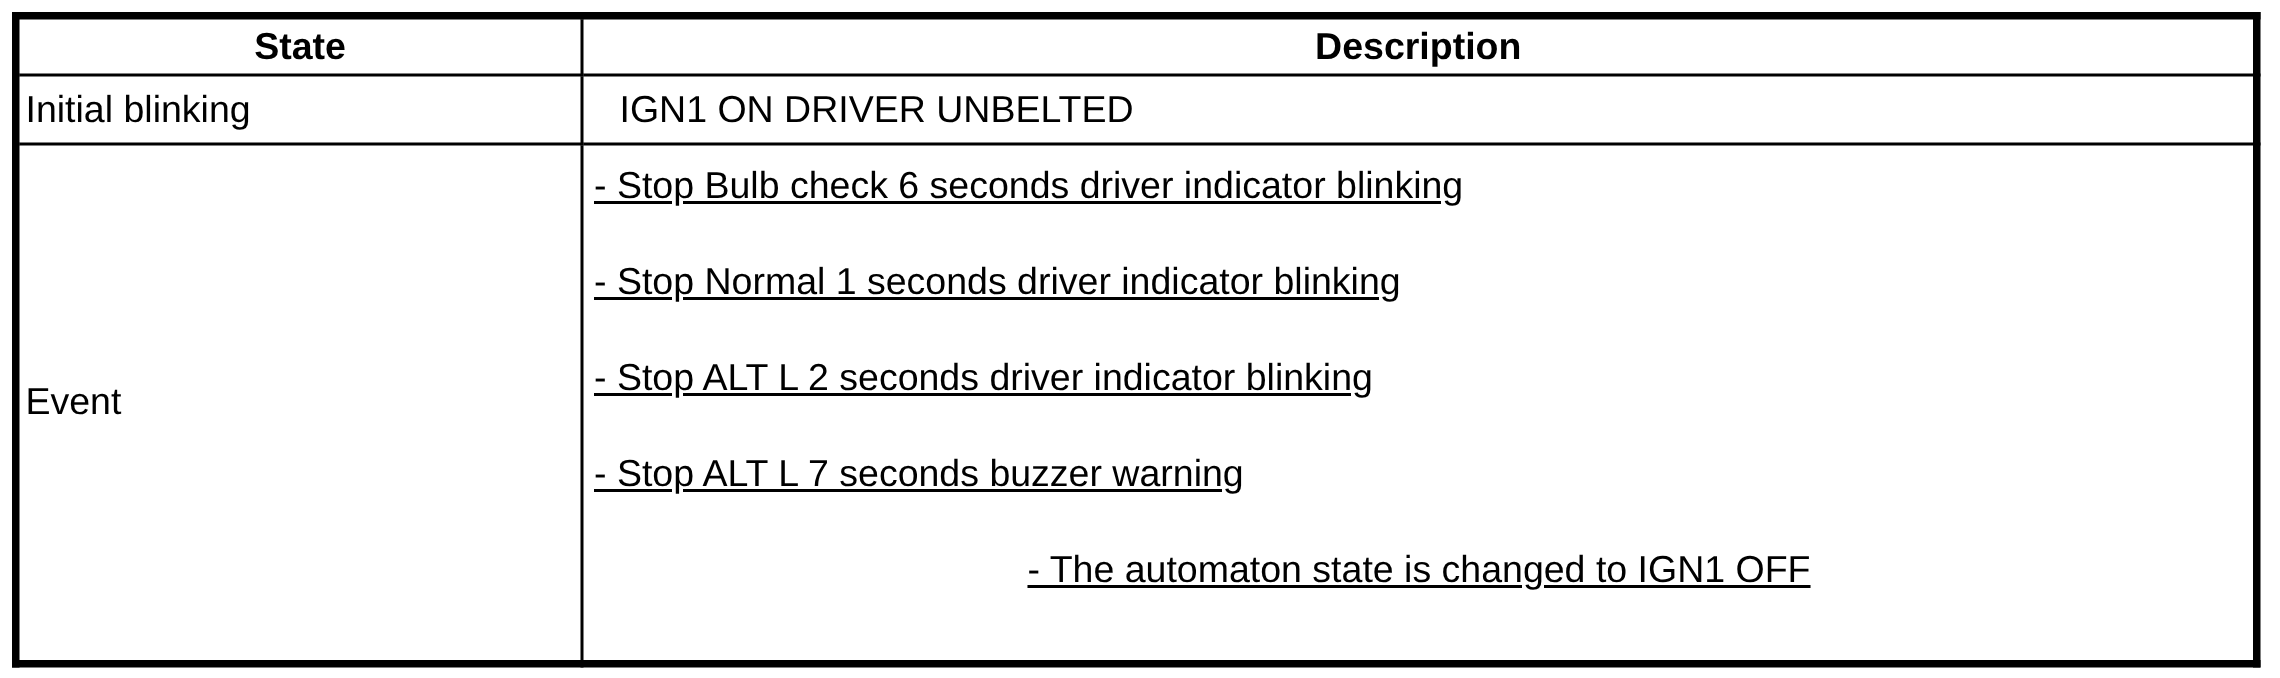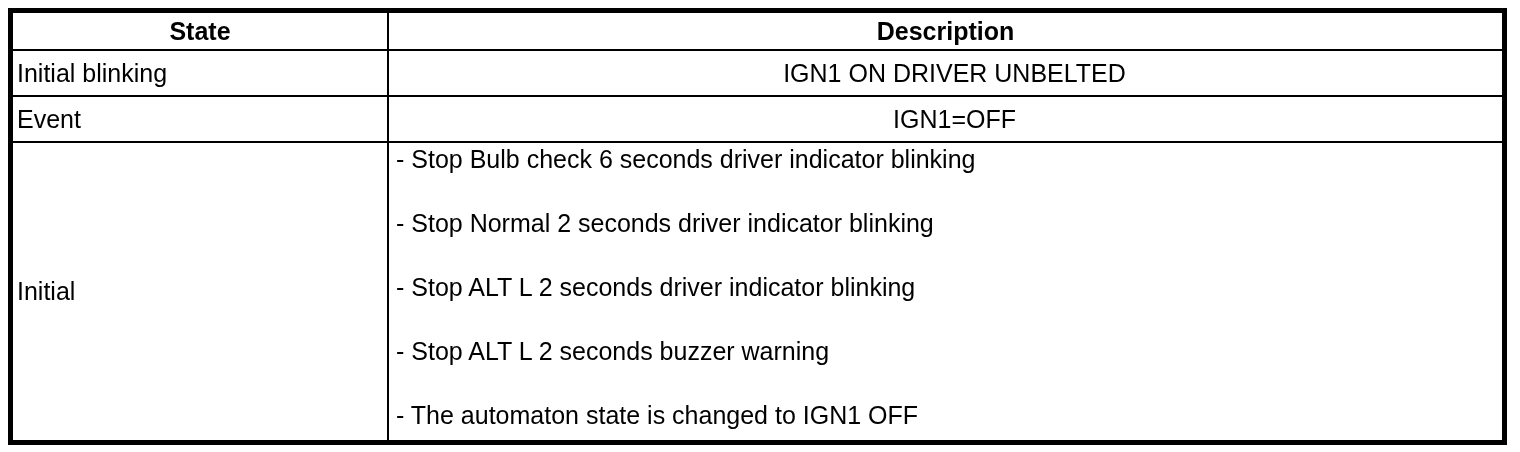--- a/index.html
+++ b/index.html
@@ -44,58 +44,55 @@
     text-align: center;
     vertical-align: middle;
     padding: 0;
   }
   .spec-table td {
     vertical-align: middle;
     padding: 2px 6px 2px 4px;
     white-space: nowrap;
   }
   tr.row-short td { height: 40px; }
-  td.desc-cell { padding-left: 24px; text-align: center; }
+  td.desc-cell { padding-left: 24px; }
   td.action-cell {
     vertical-align: top;
-    padding-top: 2px;
+    padding-top: 13px;
     padding-left: 7px;
+    text-decoration: underline;
   }
   .action-item {
     line-height: 28px;
     margin: 0 0 36px 0;
     white-space: nowrap;
   }
-  .action-item:last-child { margin-bottom: 0; }
+  .action-item:last-child { margin-bottom: 0; text-align: center; }
 </style>
 </head>
 <body>
 
 <div class="page">
   <table class="spec-table">
     <thead>
       <tr>
         <th class="col-state">State</th>
         <th class="col-desc">Description</th>
       </tr>
     </thead>
     <tbody>
       <tr class="row-short">
         <td class="state-cell">Initial blinking</td>
         <td class="desc-cell">IGN1 ON DRIVER UNBELTED</td>
       </tr>
-      <tr class="row-short">
+      <tr>
         <td class="state-cell">Event</td>
-        <td class="desc-cell">IGN1=OFF</td>
-      </tr>
-      <tr>
-        <td class="state-cell">Initial</td>
         <td class="action-cell">
           <div class="action-item">- Stop Bulb check 6 seconds driver indicator blinking</div>
-          <div class="action-item">- Stop Normal 2 seconds driver indicator blinking</div>
+          <div class="action-item">- Stop Normal 1 seconds driver indicator blinking</div>
           <div class="action-item">- Stop ALT L 2 seconds driver indicator blinking</div>
-          <div class="action-item">- Stop ALT L 2 seconds buzzer warning</div>
+          <div class="action-item">- Stop ALT L 7 seconds buzzer warning</div>
           <div class="action-item">- The automaton state is changed to IGN1 OFF</div>
         </td>
       </tr>
     </tbody>
   </table>
 </div>
 
 </body></html>

